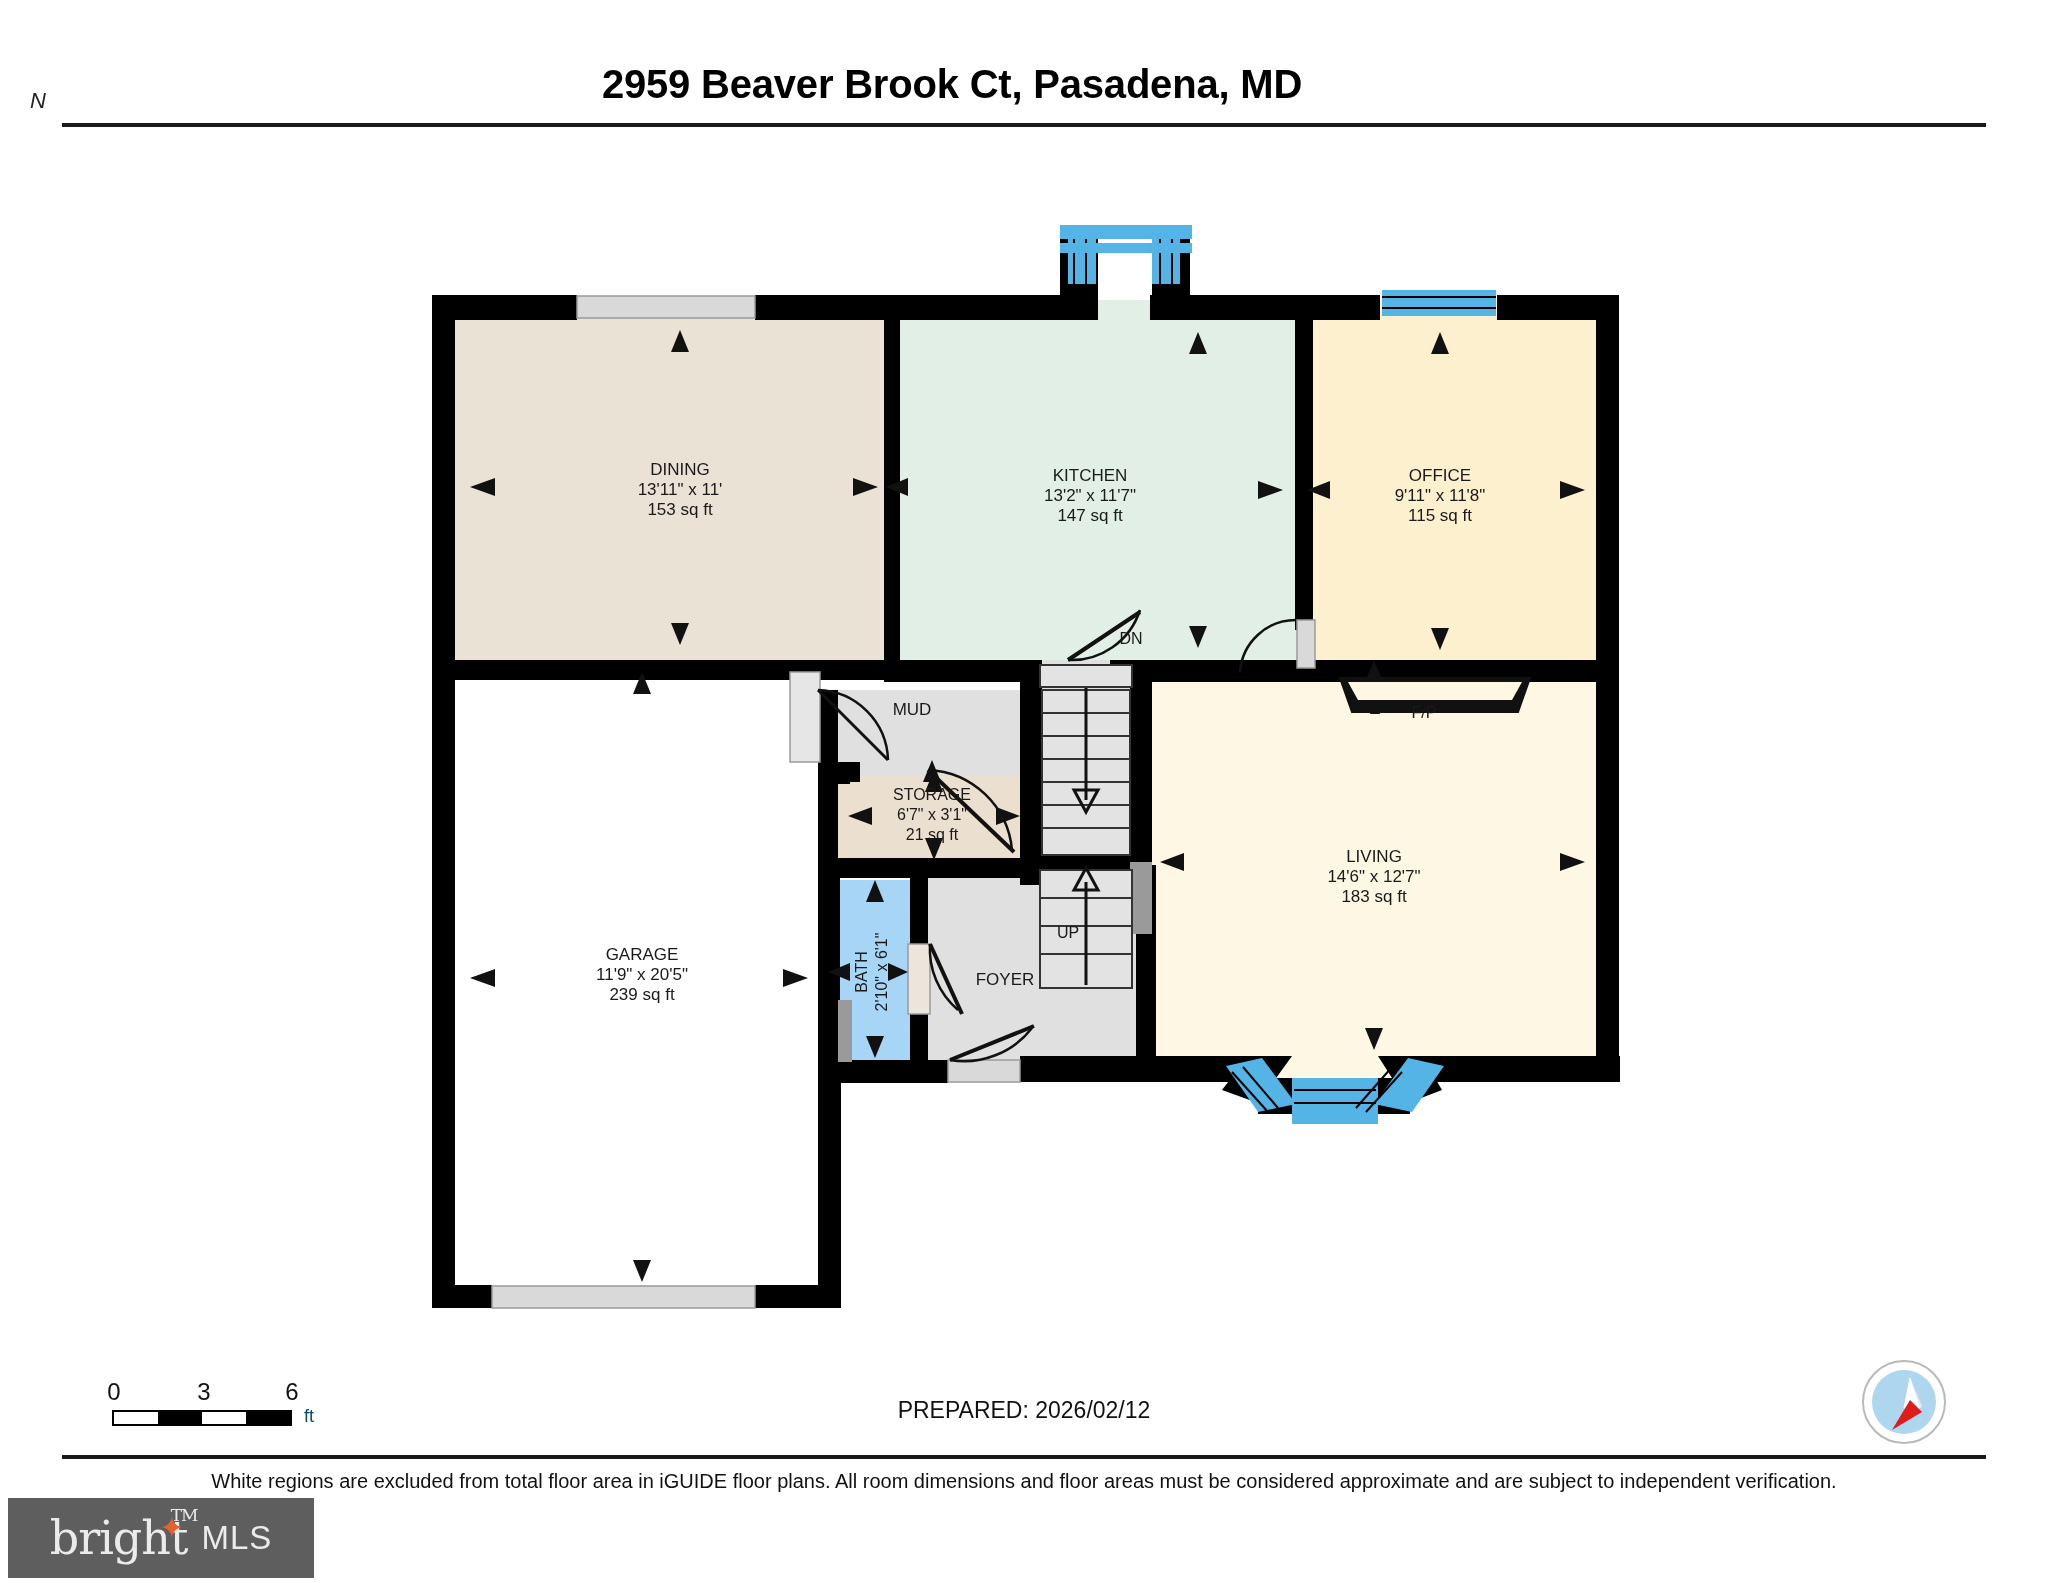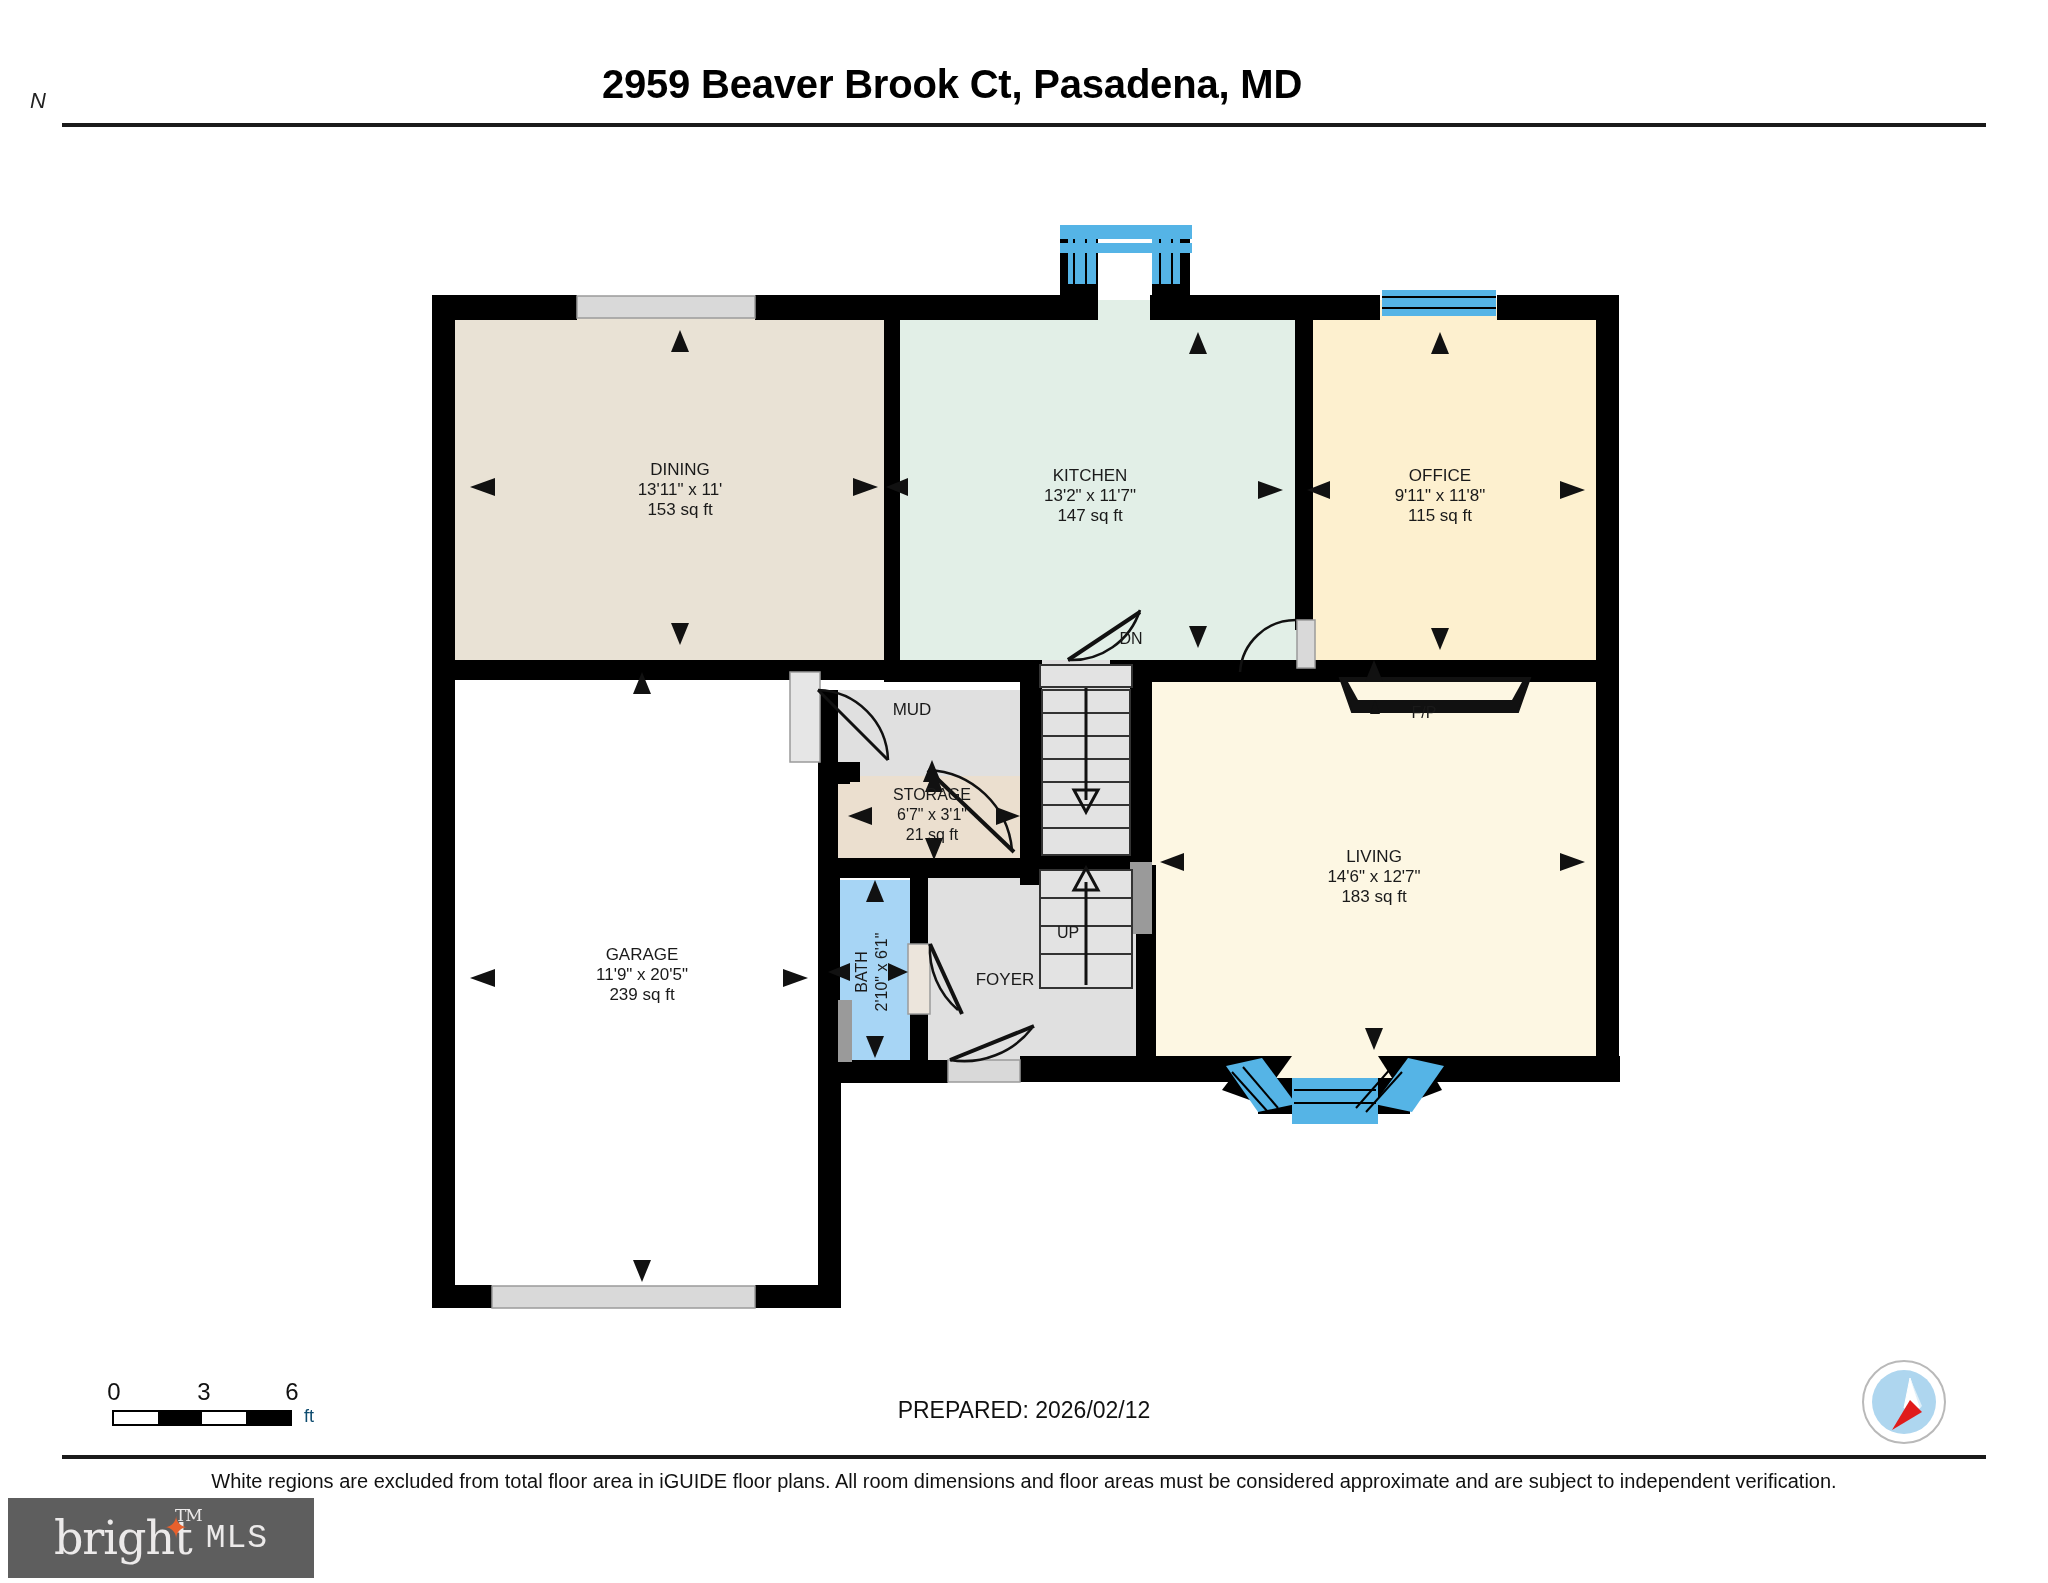--- a/index.html
+++ b/index.html
@@ -179,21 +179,21 @@
     justify-content: center;
   }
   #mls-logo .brand {
     font-family: "DejaVu Serif", serif;
     font-size: 46px;
     color: #eceaea;
     position: relative;
     letter-spacing: -1px;
   }
   #mls-logo .mls {
-    font-family: Liberation Mono, monospace;
+    font-family: Liberation Sans, sans-serif;
     font-size: 33px;
     color: #eceaea;
     letter-spacing: 1px;
     margin-left: 14px;
   }
   #mls-logo .star {
     position: absolute;
     right: 4px;
     top: 2px;
     color: #e8602c;

